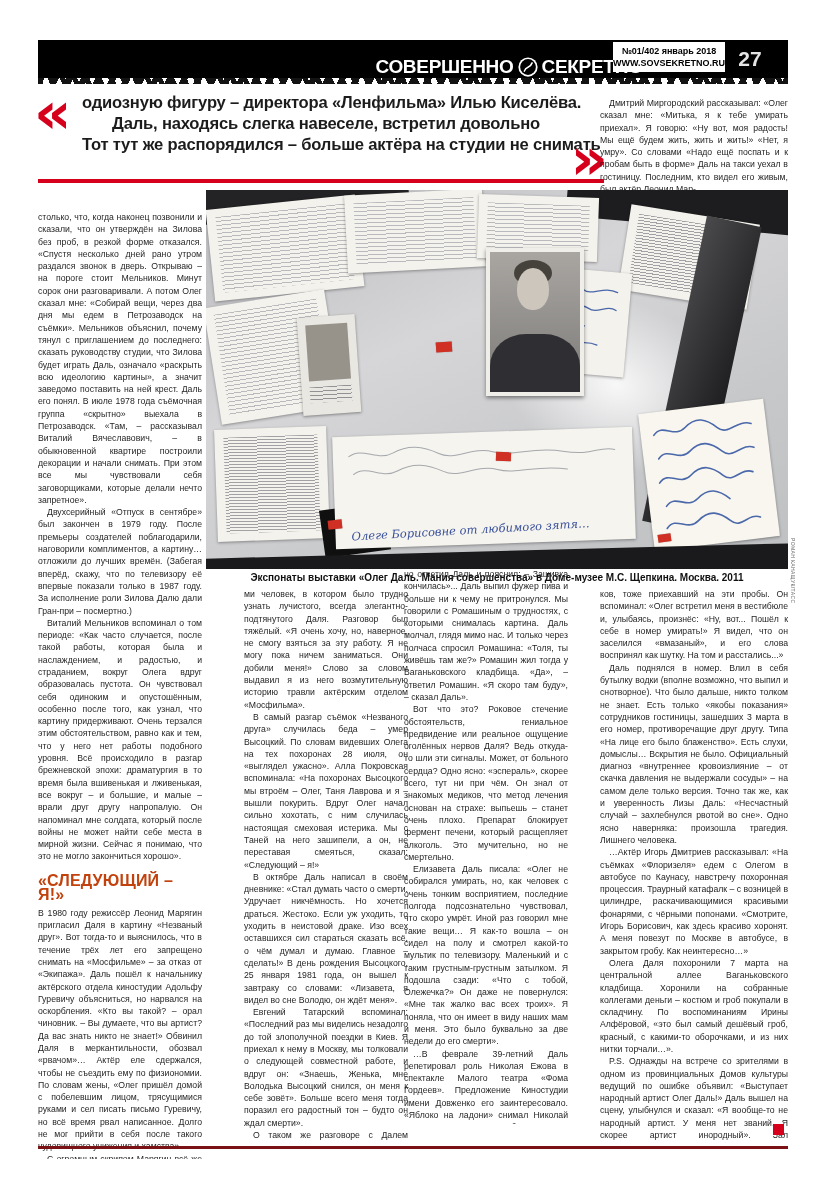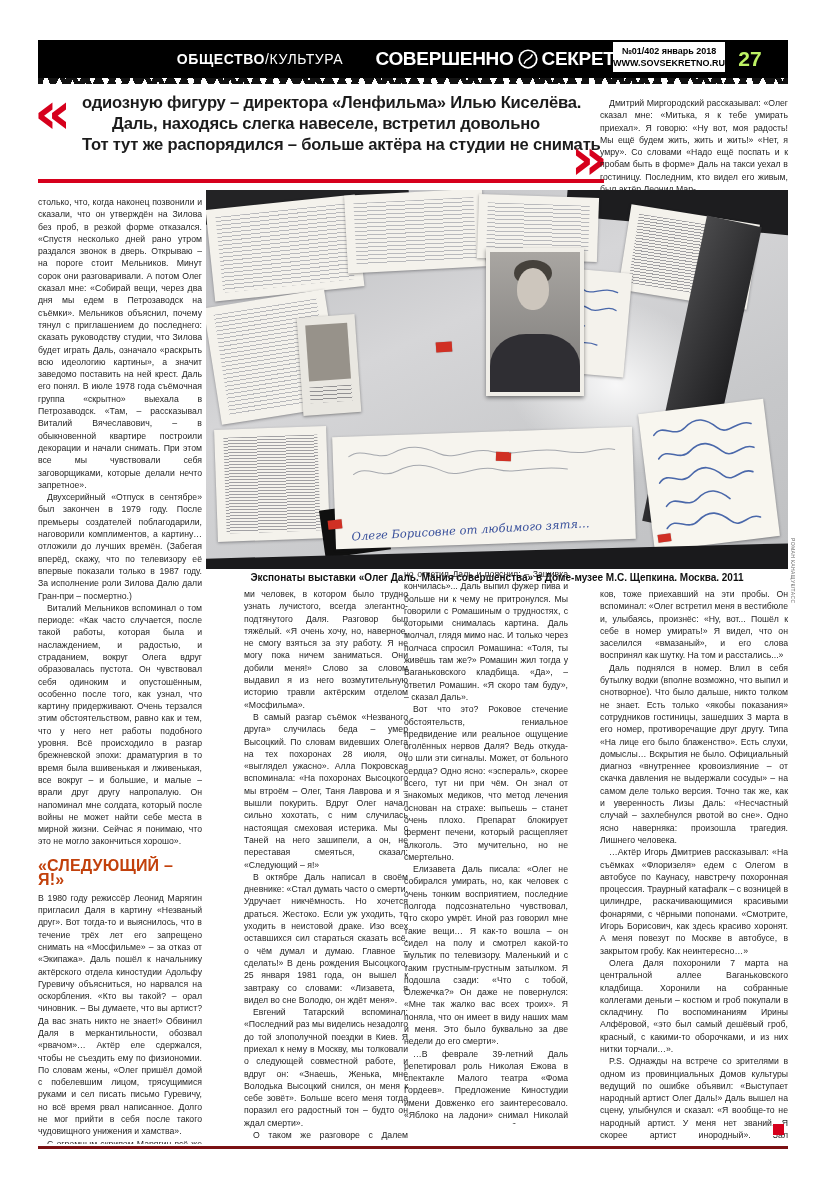--- a/index.html
+++ b/index.html
@@ -9,49 +9,49 @@
   
   .topbar{position:absolute;left:38px;top:40px;width:750px;height:38px;background:#000;}
   .topbar .torn{position:absolute;left:0;right:0;top:100%;height:6px;opacity:.92;
     background:
       repeating-linear-gradient(115deg,#000 0 6px,transparent 6px 13px),
       repeating-linear-gradient(65deg,#000 0 5px,transparent 5px 11px);}
   .section-label{position:absolute;left:92px;top:0;width:260px;height:100%;
     display:flex;align-items:center;justify-content:center;color:#fff;
     font-size:14px;letter-spacing:.6px;white-space:nowrap;}
   .section-label .b{font-weight:700;}
-  .masthead{position:absolute;left:352px;top:0;width:238px;height:100%;
+  .masthead{position:absolute;left:352px;top:8px;width:238px;height:100%;
     display:flex;align-items:center;justify-content:center;gap:3px;color:#fff;
     font-weight:800;font-size:19px;letter-spacing:-.3px;white-space:nowrap;}
   .emblem{display:inline-flex;width:22px;height:22px;}
   .issuebox{position:absolute;left:575px;top:2px;width:112px;height:30px;background:#fff;
     display:flex;flex-direction:column;align-items:center;justify-content:center;
     font-size:9px;font-weight:700;line-height:12px;color:#000;white-space:nowrap;}
   .pagenum{position:absolute;left:687px;top:0;width:50px;height:100%;background:#000;
-    display:flex;align-items:center;justify-content:center;color:#bef264;
+    display:flex;align-items:center;justify-content:center;color:#e5e5e5;
     font-weight:800;font-size:21px;}
 
   
   .quote{position:absolute;left:38px;top:90px;width:566px;height:90px;}
   .qmark{position:absolute;font-weight:800;font-size:58px;line-height:1;
     color:#d6001c;font-family:"DejaVu Sans",sans-serif;}
   .qopen{left:-4px;top:-6px;}
   .qclose{right:-4px;bottom:-8px;}
   .qlines{margin:2px 34px 0 44px;text-align:center;font-weight:700;
     font-size:16.6px;line-height:21px;color:#1c1c1c;letter-spacing:-.2px;white-space:nowrap;}
   .qrule{position:absolute;left:38px;top:179px;width:566px;height:4px;background:#d6001c;}
 
   
   .col{position:absolute;font-size:8.7px;line-height:12.3px;text-align:justify;
     color:#1f1f1f;overflow:hidden;}
   .col p{margin:0;text-indent:9px;}
   .col p.first{text-indent:0;}
   .subhead{font-size:16px;font-weight:700;margin:11px 0 5px;line-height:14px;
     letter-spacing:.2px;color:#c2410c;text-align:left;}
-  .col1{left:38px;top:196px;width:164px;height:948px;}
+  .col1{left:38px;top:211px;width:164px;height:948px;}
   .col2{left:220px;top:588px;width:164px;height:556px;margin-left:24px;}
   .col3{left:404px;top:568px;width:164px;height:556px;}
   .col4{left:600px;top:588px;width:188px;height:556px;}
   .tr-block{left:600px;top:97px;width:188px;height:95px;}
 
   
   .photo{position:absolute;left:206px;top:190px;width:582px;height:379px;overflow:hidden;
     background:linear-gradient(155deg,#b9babd 0%,#d6d6d8 38%,#c7c8ca 70%,#bfc0c2 100%);}
   .ph{position:absolute;}
   .d1{left:-12px;top:-10px;width:215px;height:38px;background:#232325;transform:rotate(-4deg);}
@@ -89,24 +89,20 @@
   
   .bottomrule{position:absolute;left:38px;top:1146px;width:750px;height:3px;background:#7a1114;}
   .endmark{position:absolute;left:773px;top:1124px;width:11px;height:11px;background:#d6001c;}
 </style>
 </head>
 <body>
 
 <div class="page">
 
   <header class="topbar">
-    <div class="section-label">
-      <span class="b">ОБЩЕСТВО</span>
-        <span>/КУЛЬТУРА</span>
-    </div>
     <div class="masthead">
       <span>СОВЕРШЕННО</span>
       <span class="emblem">
         <svg width="22" height="22" viewBox="0 0 24 24" aria-hidden="true">
           <circle cx="12" cy="12" r="10.5" fill="#ffffff"></circle>
           <circle cx="12" cy="12" r="8.6" fill="#000000"></circle>
           <path d="M8 16.5 C10 10 14 14.5 16.5 7.5" stroke="#ffffff" stroke-width="1.7" fill="none" stroke-linecap="round"></path>
         </svg>
       </span>
       <span>СЕКРЕТНО</span>

